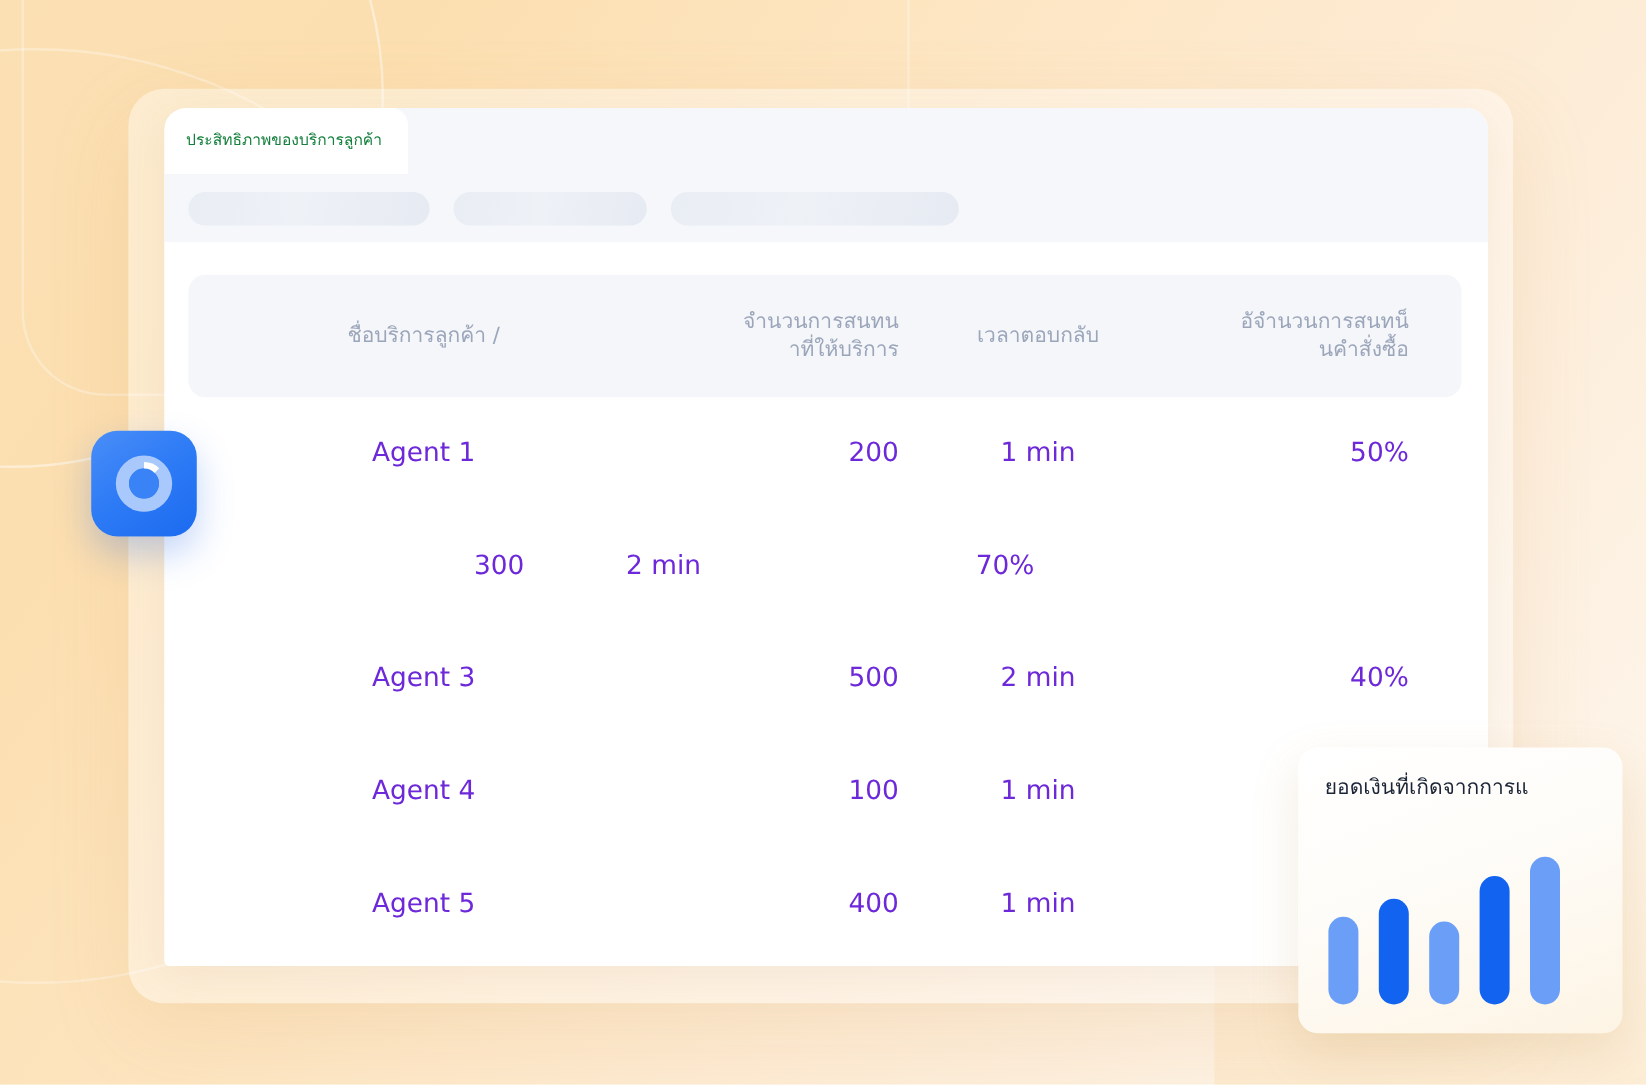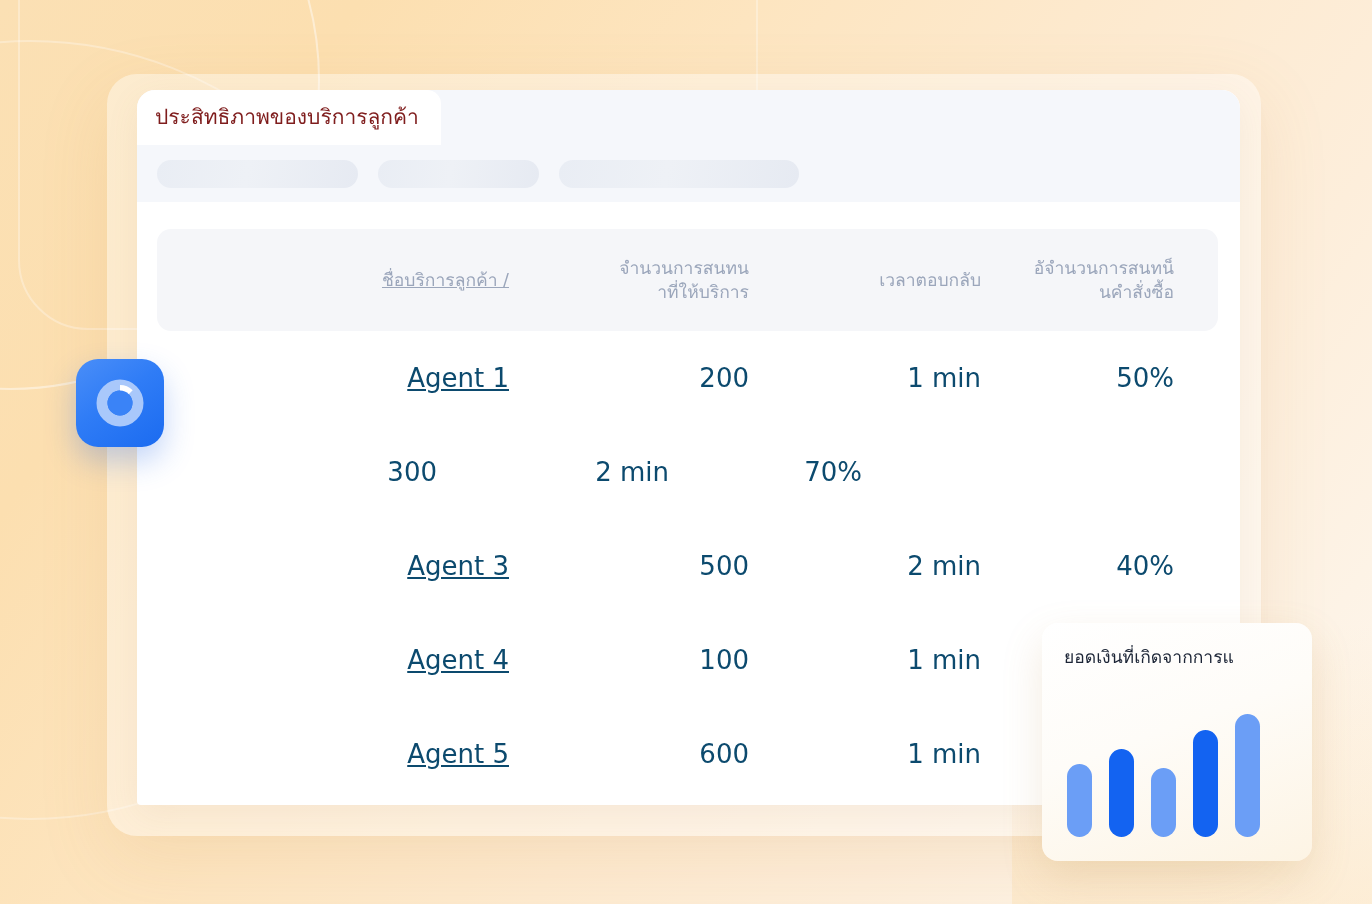--- a/index.html
+++ b/index.html
@@ -87,22 +87,22 @@
     position: absolute;
     left: 0; top: 0;
     height: 55px;
     padding: 0 22px 0 18px;
     display: flex;
     align-items: center;
     background: #ffffff;
     border-radius: 18px 14px 0 0;
   }
   #tab-active-label {
-    font-size: 21px;
-    color: #7f1d1d;
+    font-size: 13px;
+    color: #15803d;
     white-space: nowrap;
     line-height: 1;
   }
 
   
   #filter-bar {
     position: relative;
     height: 57px;
     background: #f5f7fb;
     display: flex;
@@ -135,55 +135,55 @@
     background: #f5f6f9;
     border-radius: 14px;
     padding: 0 44px 0 40px;
   }
   .th {
     font-size: 17.5px;
     line-height: 1.38;
     color: #9ba6bb;
     font-weight: 400;
   }
-  .col-1 { width: 312px; text-align: right; text-decoration: underline; }
+  .col-1 { width: 312px; text-align: center; }
   .col-2 { width: 240px; text-align: right; }
-  .col-3 { width: 232px; text-align: right; }
+  .col-3 { width: 232px; text-align: center; }
   .col-4 { width: 193px; text-align: right; }
 
   .tr {
     display: flex;
     align-items: center;
     height: 94px;
     padding: 0 44px 0 40px;
   }
   .td {
-    font-size: 26px;
-    color: #0c4a6e;
+    font-size: 22px;
+    color: #6d28d9;
     font-weight: 400;
     line-height: 1;
   }
 
   
   #app-icon {
     position: absolute;
     left: 76px; top: 359px;
     width: 88px; height: 88px;
     border-radius: 22px;
     background: linear-gradient(145deg, #4a8ef8 0%, #2f7cf6 45%, #1b6bf0 100%);
     box-shadow: 0 14px 30px rgba(40,105,230,0.28);
     display: flex;
     align-items: center;
     justify-content: center;
   }
 
   
   #chart-card {
     position: absolute;
-    left: 1042px; top: 623px;
+    left: 1082px; top: 623px;
     width: 270px; height: 238px;
     border-radius: 16px;
     background: linear-gradient(160deg, #ffffff 0%, #fefcf8 45%, #fdf4e4 100%);
     box-shadow: 0 16px 40px rgba(190,145,75,0.18);
     padding: 22px 22px 0 22px;
     overflow: hidden;
   }
   #chart-title {
     font-size: 17.5px;
     line-height: 1.42;
@@ -271,21 +271,21 @@
 
         <div class="tr">
           <div class="td col-1">Agent 4</div>
           <div class="td col-2">100</div>
           <div class="td col-3">1 min</div>
           <div class="td col-4">40%</div>
         </div>
 
         <div class="tr">
           <div class="td col-1">Agent 5</div>
-          <div class="td col-2">600</div>
+          <div class="td col-2">400</div>
           <div class="td col-3">1 min</div>
           <div class="td col-4"></div>
         </div>
 
       </div>
     </div>
   </div>
 
   <div id="app-icon">
     <svg width="52" height="52" viewBox="0 0 52 52">

